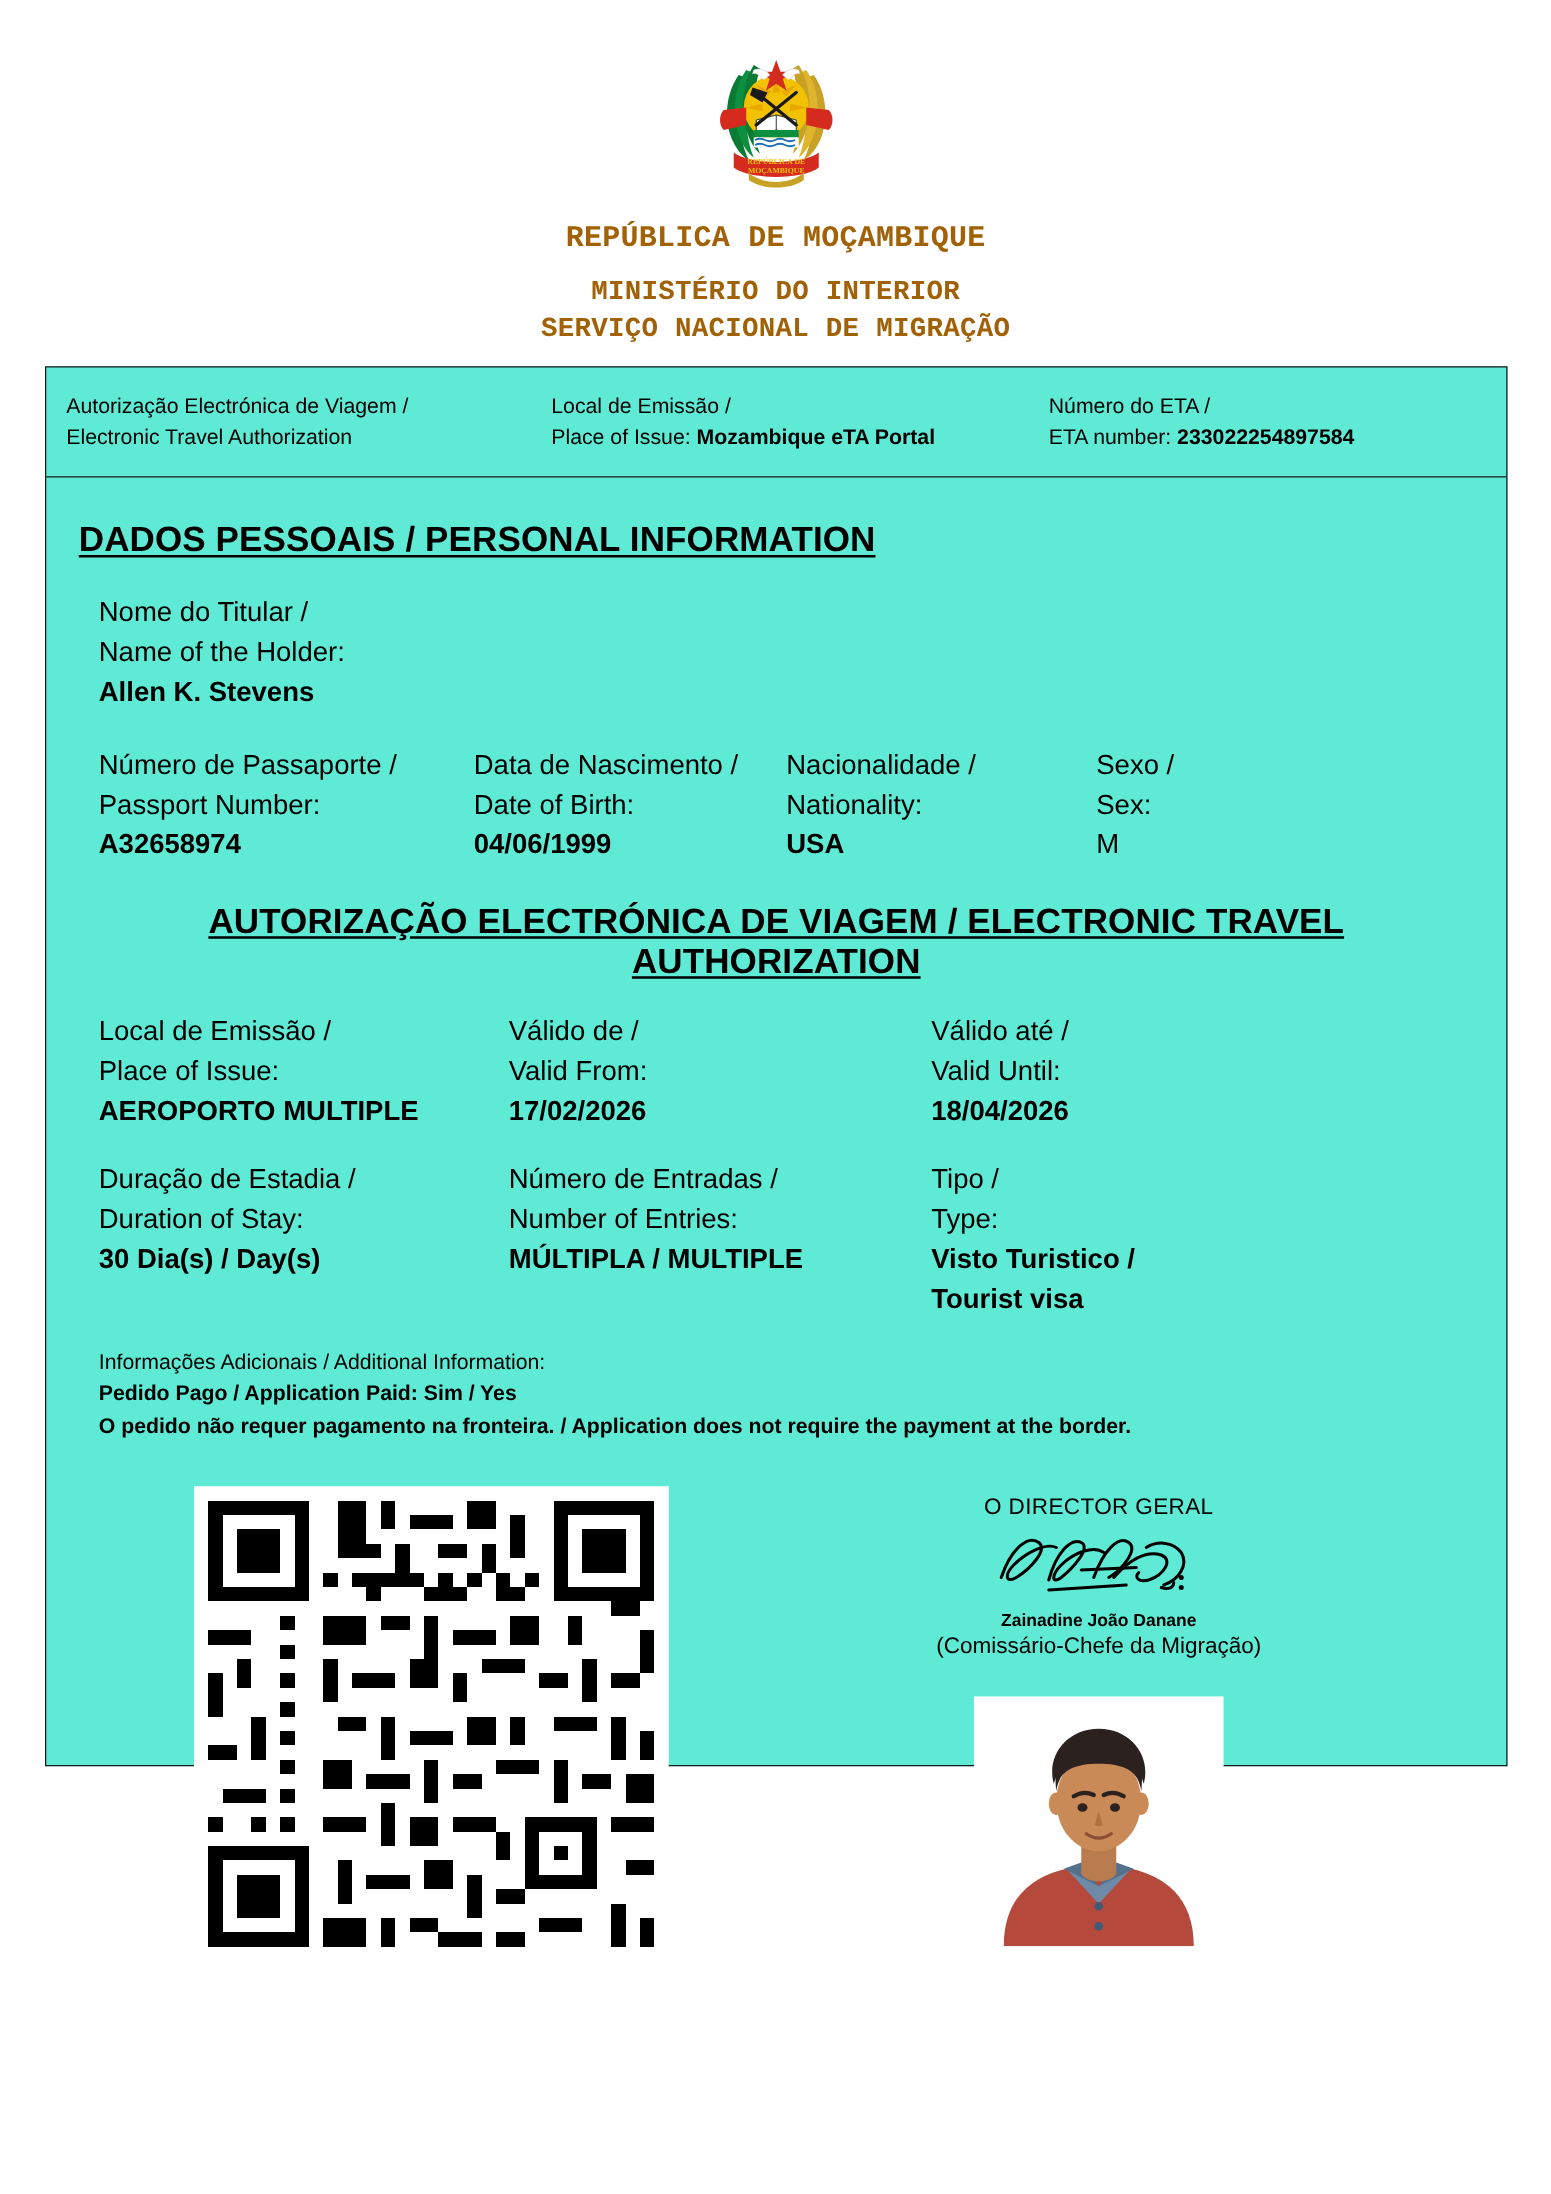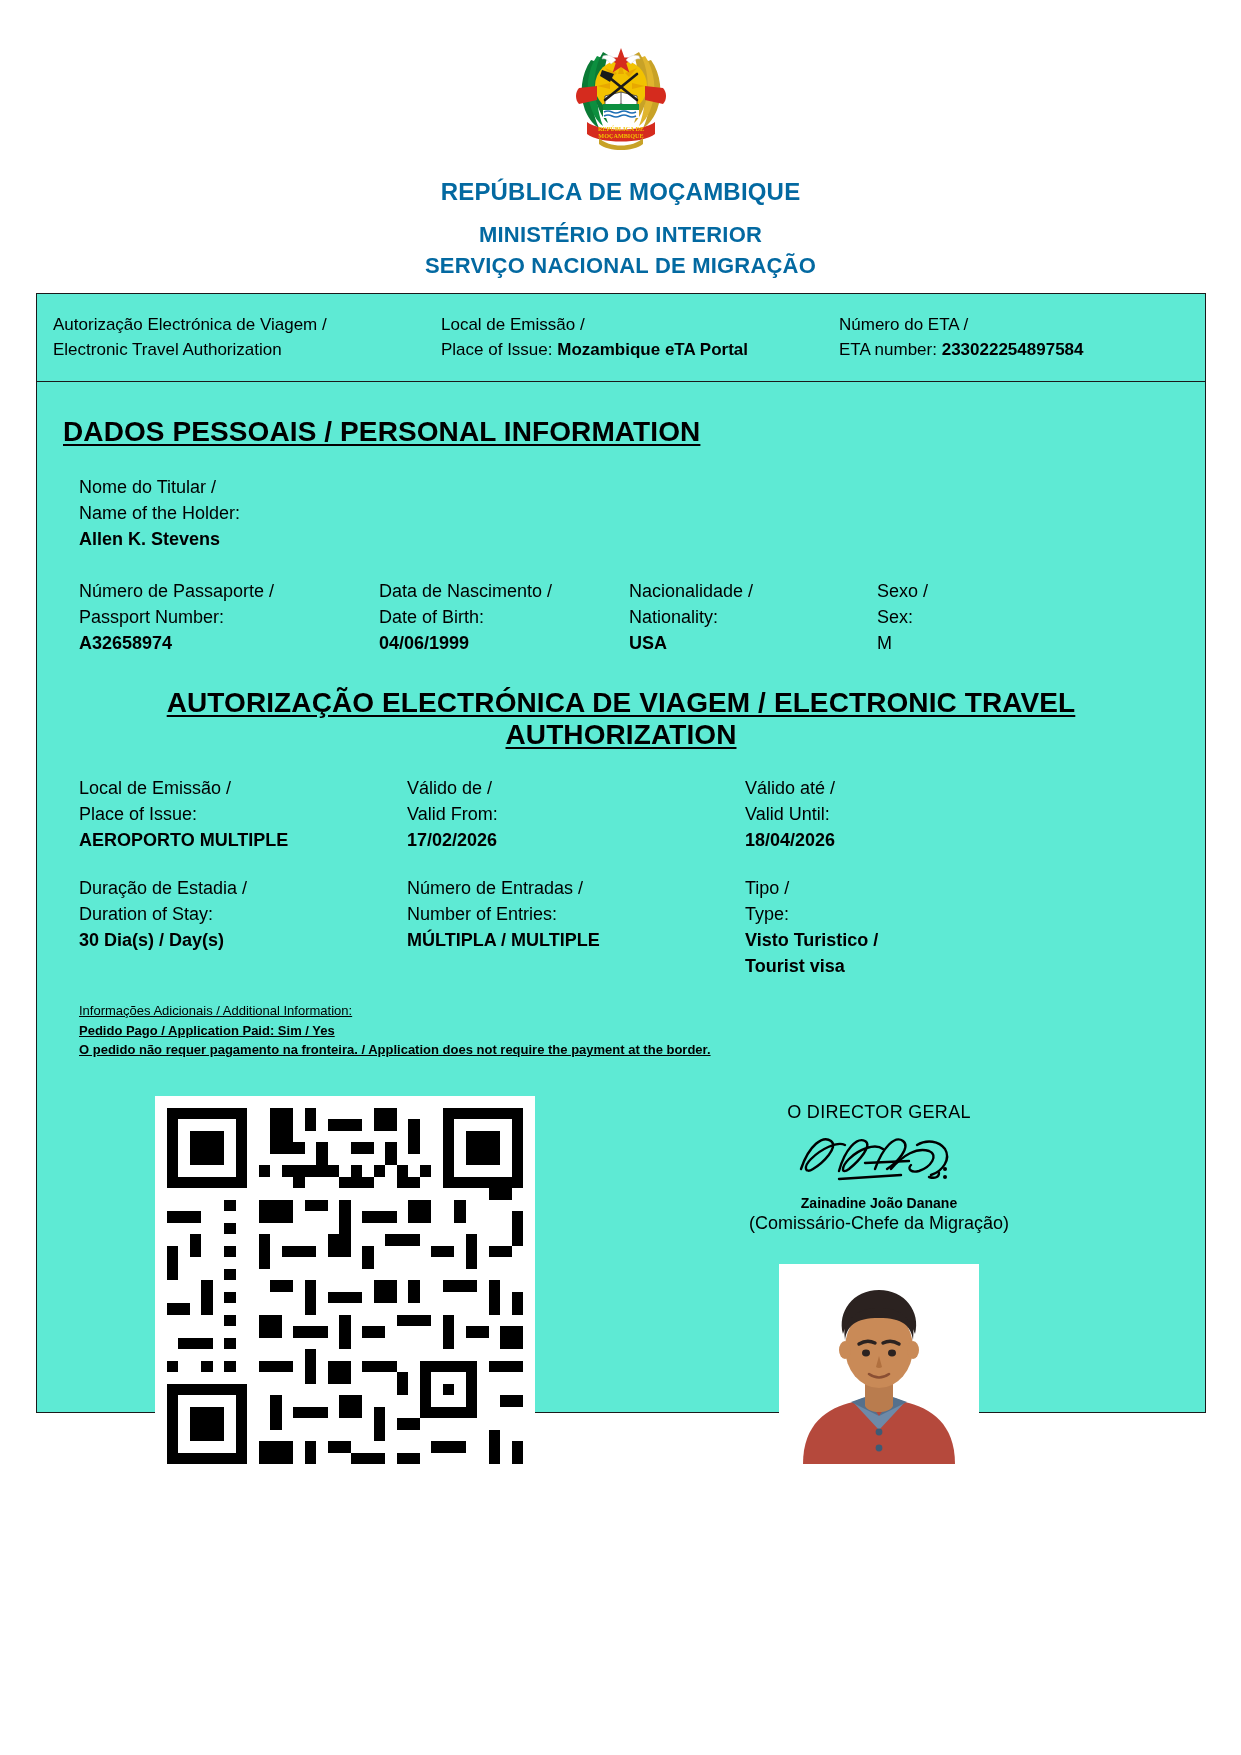--- a/index.html
+++ b/index.html
@@ -30,21 +30,22 @@
     height: 130px;
   }
   .emblem {
     width: 104px;
     height: 124px;
     display: block;
   }
   .header-line {
     font-weight: bold;
     letter-spacing: 0.2px;
-    color: #0369a1;
+    color: #a16207;
+    font-family: Liberation Mono, monospace;
   }
   .header-line-1 {
     font-size: 24px;
     margin-top: 18px;
   }
   .header-line-2 {
     font-size: 22px;
     margin-top: 16px;
   }
   .header-line-3 {
@@ -98,21 +99,21 @@
   }
 
   .field-block { padding-left: 16px; }
 
   .row {
     display: flex;
     padding-left: 16px;
     margin-bottom: 22px;
   }
   .field {
-    font-size: 18px;
+    font-size: 22px;
     line-height: 1.45;
   }
   .field .lbl { display: block; white-space: pre-line; }
   .field .val { display: block; font-weight: bold; white-space: pre-line; }
 
   
   .pi-c1 { width: 300px; }
   .pi-c2 { width: 250px; }
   .pi-c3 { width: 248px; }
   .pi-c4 { width: 200px; }
@@ -120,24 +121,23 @@
 
   
   .eta-c1 { width: 328px; }
   .eta-c2 { width: 338px; }
   .eta-c3 { width: 330px; }
 
   .name-block { margin-bottom: 26px; }
 
   .addl {
     padding-left: 16px;
-    font-size: 13px;
+    font-size: 17px;
     line-height: 1.5;
     margin-top: 4px;
-    text-decoration: underline;
   }
   .addl .lbl { display:block; }
   .addl .v { display:block; font-weight: bold; }
 
   
   .bottom {
     display: flex;
     margin-top: 36px;
     padding-left: 16px;
     align-items: flex-start;

